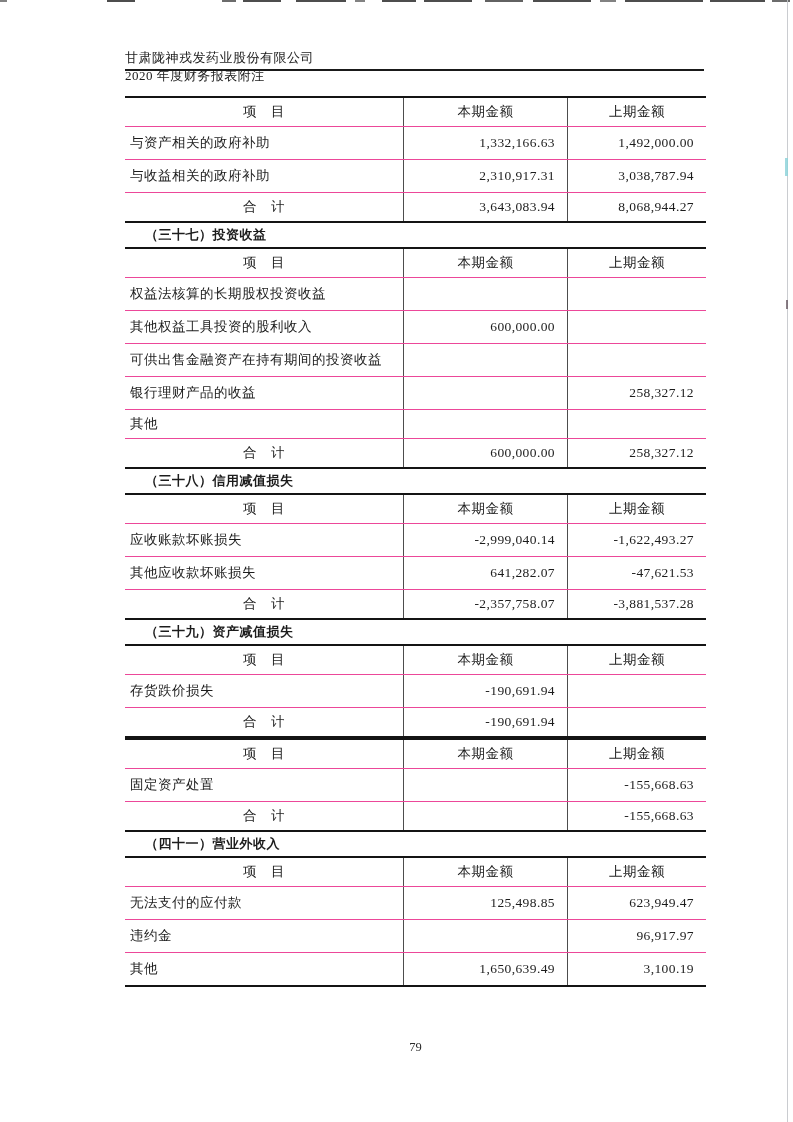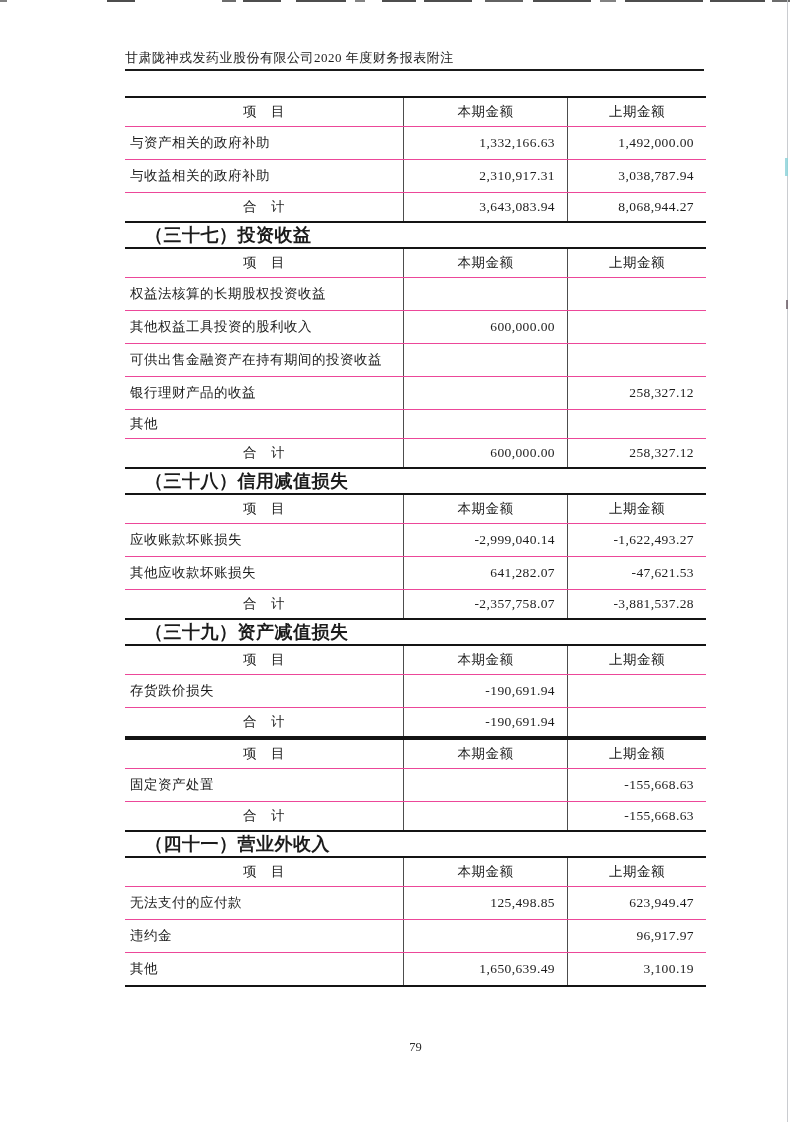--- a/index.html
+++ b/index.html
@@ -13,28 +13,28 @@
   }
   
   .dash{position:absolute;top:0;height:2px;background:#2e2e2e;opacity:.85;}
   .scan-right-line{position:absolute;top:0;left:787px;width:1px;height:1122px;background:#c4c7cb;opacity:.9;}
   .scan-tick-cyan{position:absolute;left:785px;top:158px;width:3px;height:18px;background:#8fd4da;opacity:.85;}
   .scan-tick-dark{position:absolute;left:786px;top:300px;width:2px;height:9px;background:#6b5e66;opacity:.8;}
   
   .doc-header{
     position:absolute;left:125px;top:49px;width:581px;
     display:flex;align-items:baseline;
-    font-size:13px;letter-spacing:.5px;
+    font-size:13px;letter-spacing:.5px;flex-direction:column;
   }
   .header-rule{position:absolute;left:125px;top:69px;width:579px;height:2px;background:#1a1a1a;}
   
   .content{position:absolute;left:125px;top:96px;width:581px;}
   .section-heading{
     margin:2px 0;line-height:20px;height:20px;
-    padding-left:20px;font-size:18px;font-weight:bold;letter-spacing:.5px;
+    padding-left:20px;font-size:13px;font-weight:bold;letter-spacing:.5px;
   }
   .fin-table{
     width:581px;
     border-top:2px solid #141414;
     border-bottom:2px solid #141414;
     font-size:13.5px;
   }
   .t-row{display:flex;height:32px;}
   .t-row + .t-row{border-top:1px solid #ec4899;}
   .t-head{height:28px;}

